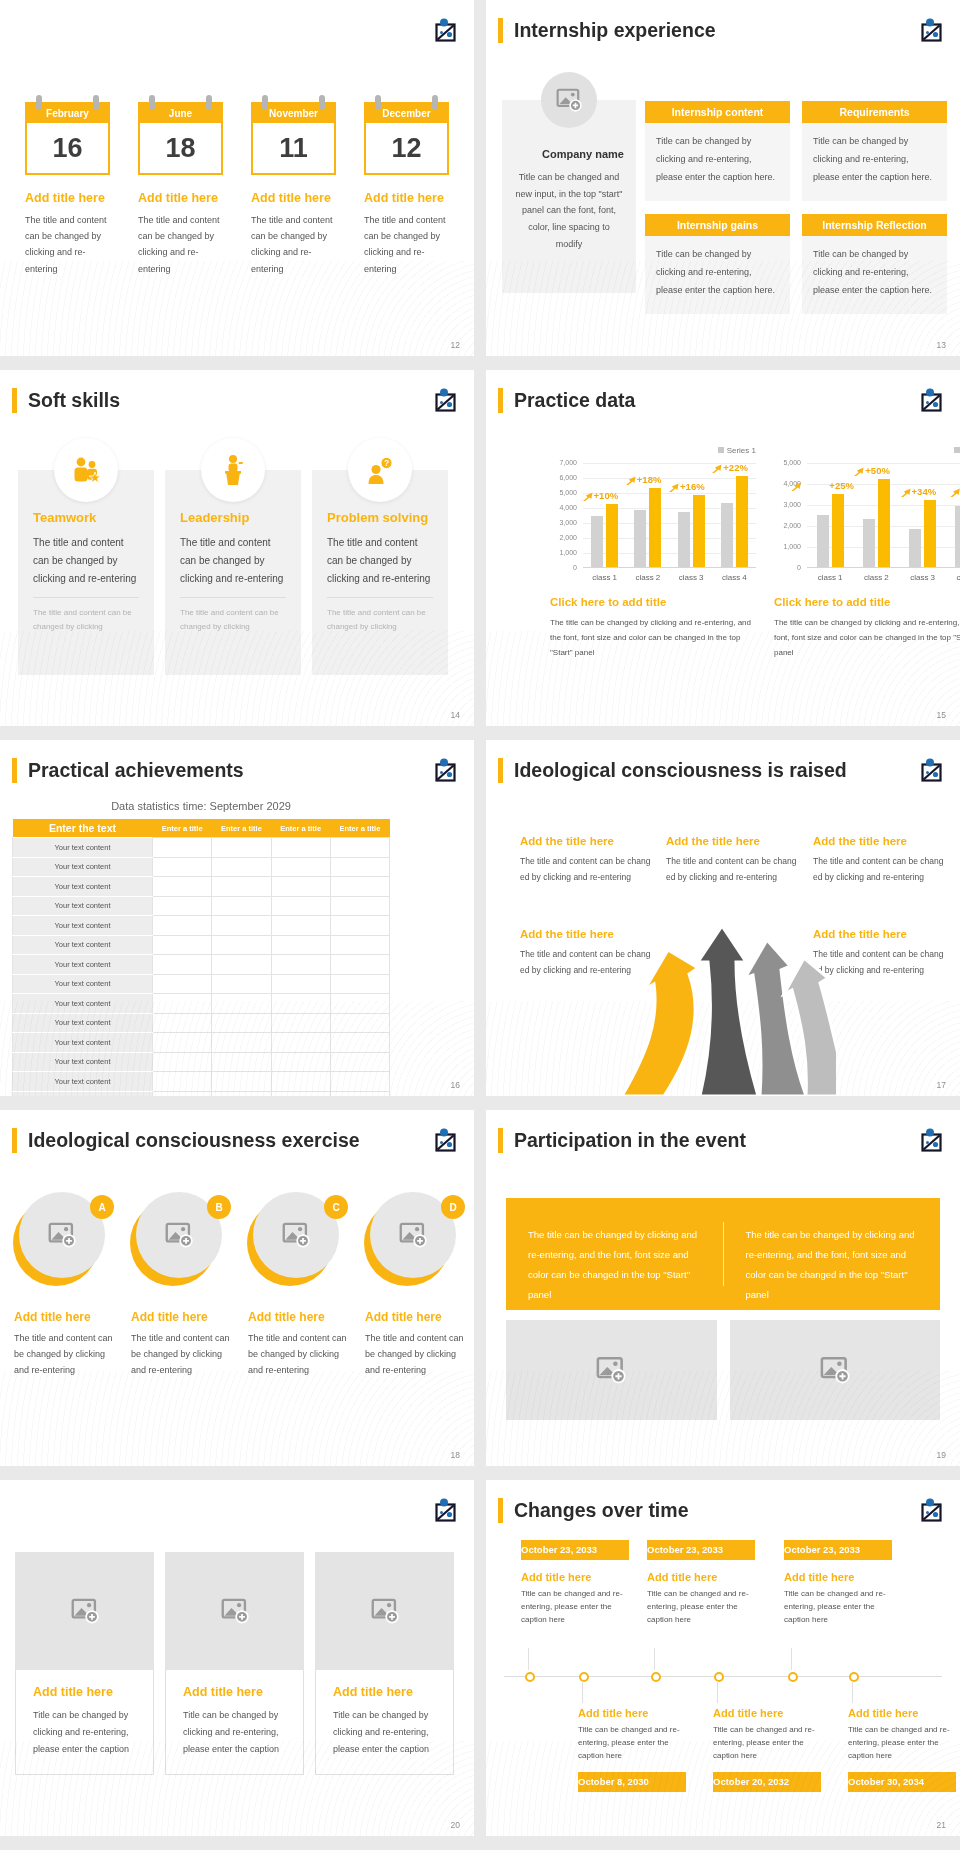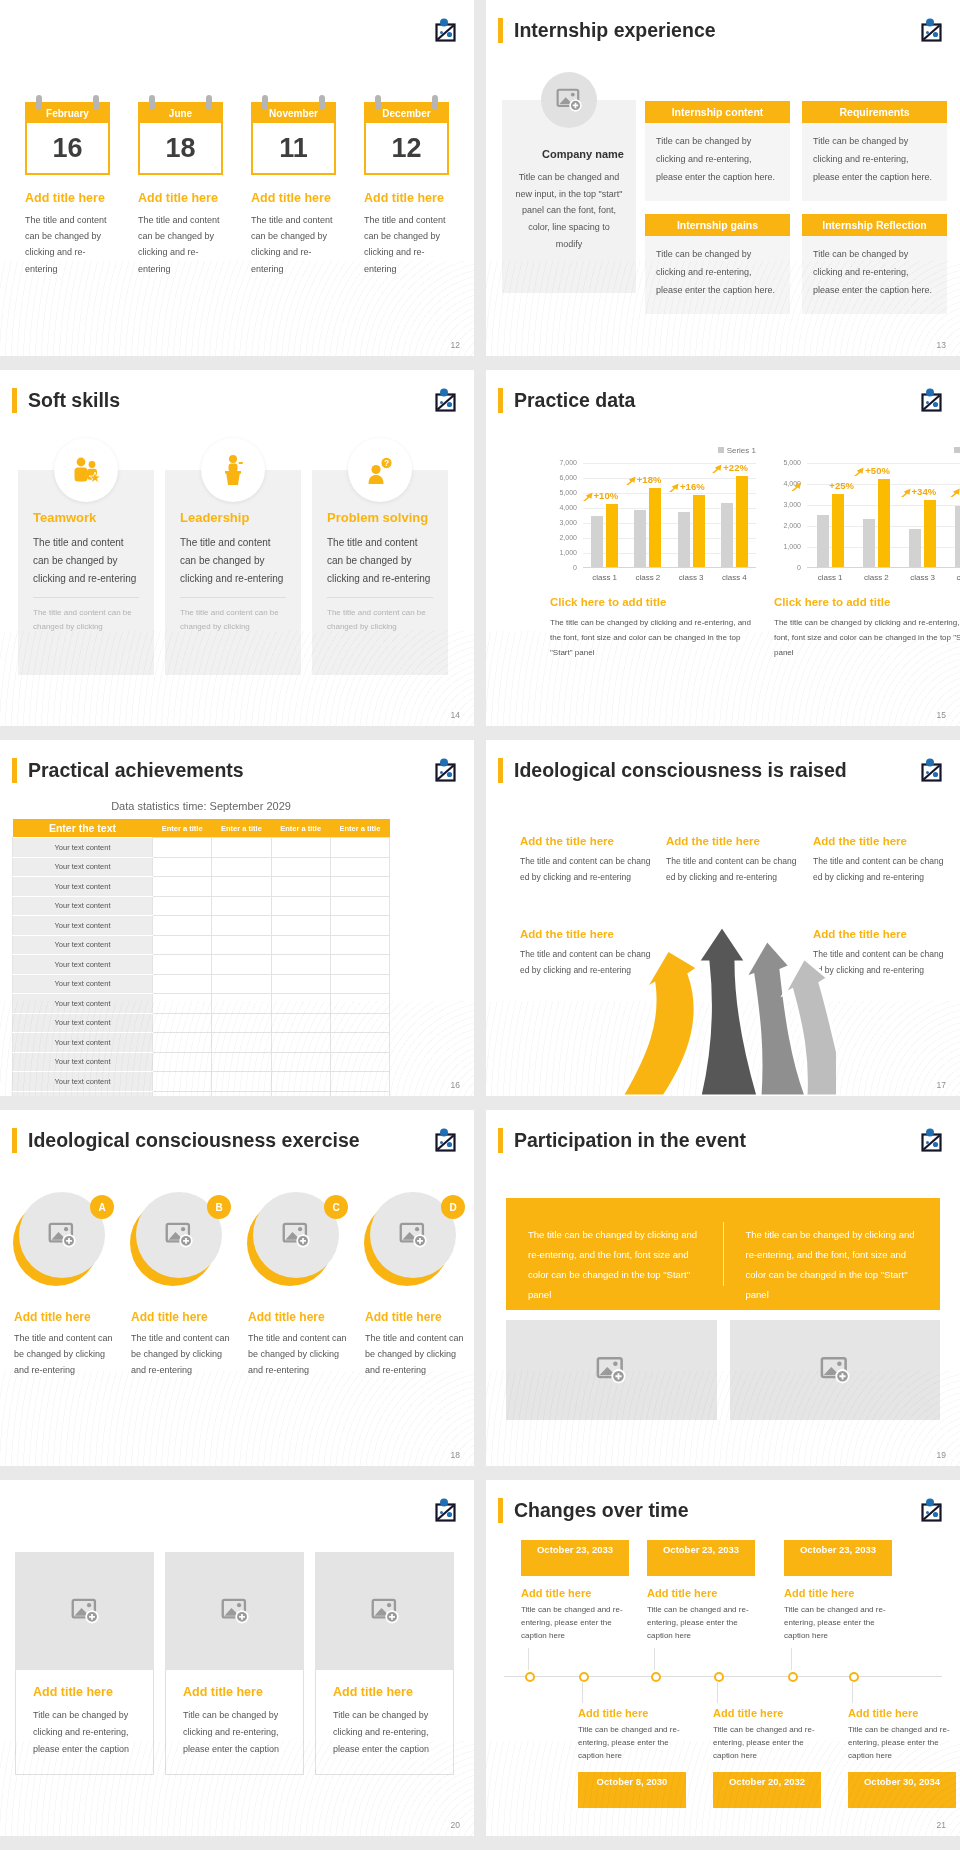--- a/index.html
+++ b/index.html
@@ -101,21 +101,21 @@
   .life-card{width:139px;}
   .life-img{height:118px;background:#e4e4e4;display:flex;align-items:center;justify-content:center;}
   .life-text{border:1px solid #e0e0e0;border-top:none;padding:15px 17px 16px;background:#fff;}
   .life-title{color:var(--accent);font-weight:700;font-size:12.5px;margin-bottom:8px;}
   .life-body{font-size:9px;color:var(--txt);line-height:1.9;}
 
   
   .tl-line{position:absolute;top:196px;left:18px;right:18px;height:1px;background:#dcdcdc;}
   .tl-dot{position:absolute;top:191.5px;width:6px;height:6px;border:2px solid var(--accent);border-radius:50%;background:#fff;}
   .tl-item{position:absolute;width:108px;}
-  .tl-date{background:var(--accent);color:#fff;font-weight:700;font-size:9.5px;text-align:center;height:36px;line-height:20px;}
+  .tl-date{background:var(--accent);color:#fff;font-weight:700;font-size:9.5px;text-align:left;height:20px;line-height:20px;}
   .tl-title{color:var(--accent);font-weight:700;font-size:11px;}
   .tl-body{font-size:8px;color:var(--txt);line-height:1.65;margin-top:4px;}
   .tl-item.top .tl-title{margin-top:11px;}
   .tl-item.bot .tl-date{margin-top:9px;}
   .tl-conn{position:absolute;width:1px;background:#e0e0e0;}
 </style>
 </head>
 <body>
 
 <svg width="0" height="0" style="position:absolute">

